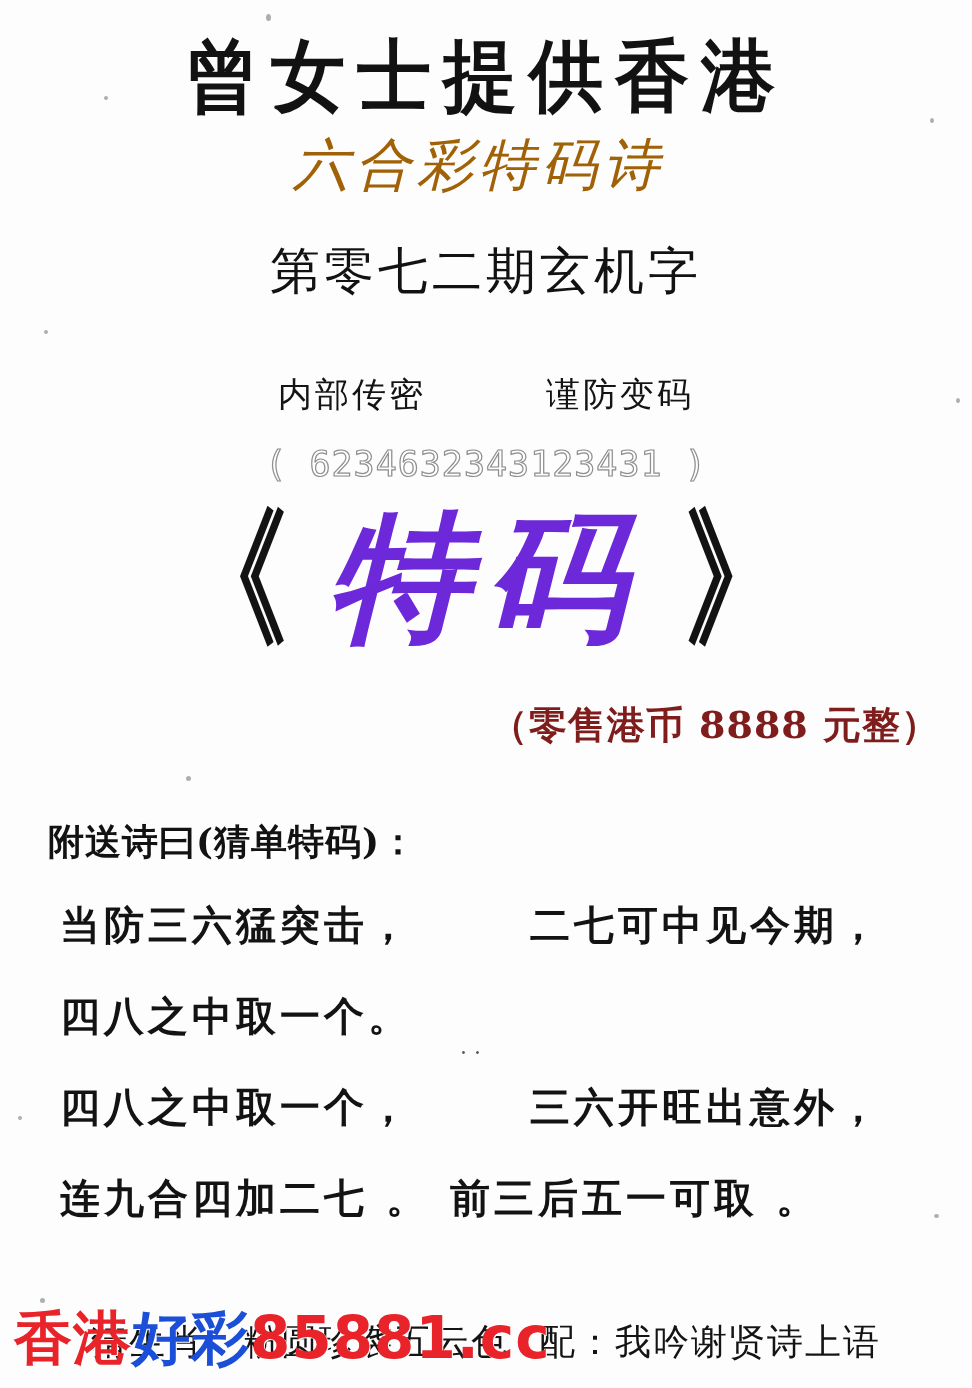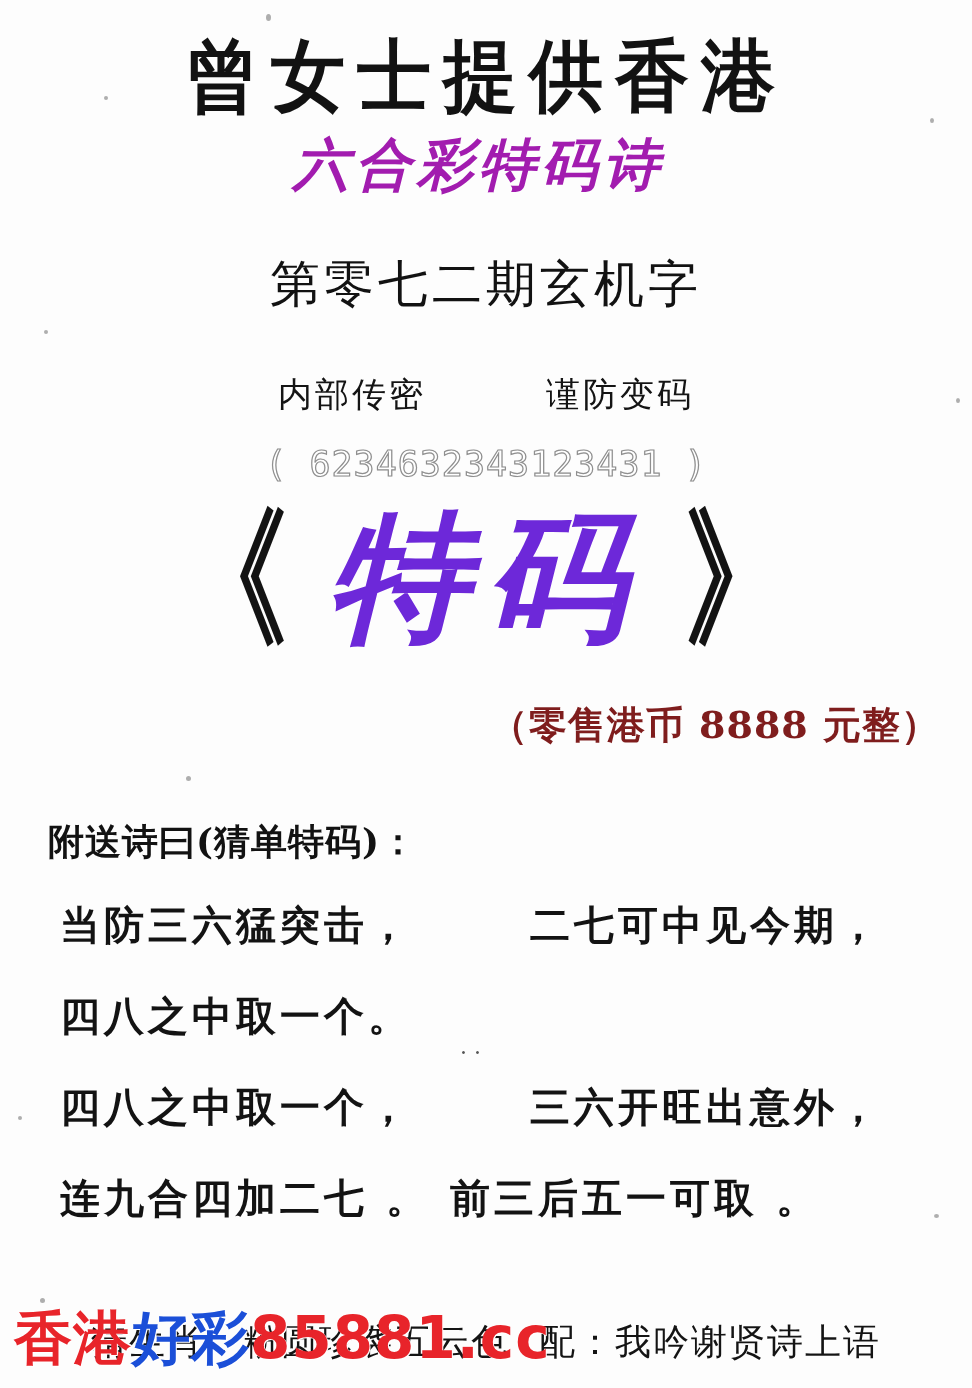--- a/index.html
+++ b/index.html
@@ -39,37 +39,36 @@
     color: #121212;
     transform: scaleY(1.06);
   }
   .title-2 {
     position: absolute;
     top: 128px;
     left: 0;
     width: 958px;
     text-align: center;
     font-family: "DejaVu Serif", serif;
-    font-weight: bold;
+    font-weight: normal;
     font-style: italic;
     font-size: 56px;
     letter-spacing: 6px;
-    color: #a21caf;
+    color: #a16207;
   }
   .title-3 {
     position: absolute;
     top: 238px;
     left: 0;
     width: 972px;
     text-align: center;
     font-family: "DejaVu Serif", serif;
     font-size: 50px;
     letter-spacing: 4px;
     color: #121212;
-    margin-top: 13px;
   }
   .subrow {
     position: absolute;
     top: 372px;
     left: 0;
     width: 972px;
     display: flex;
     justify-content: center;
     gap: 120px;
     font-family: "DejaVu Serif", serif;

